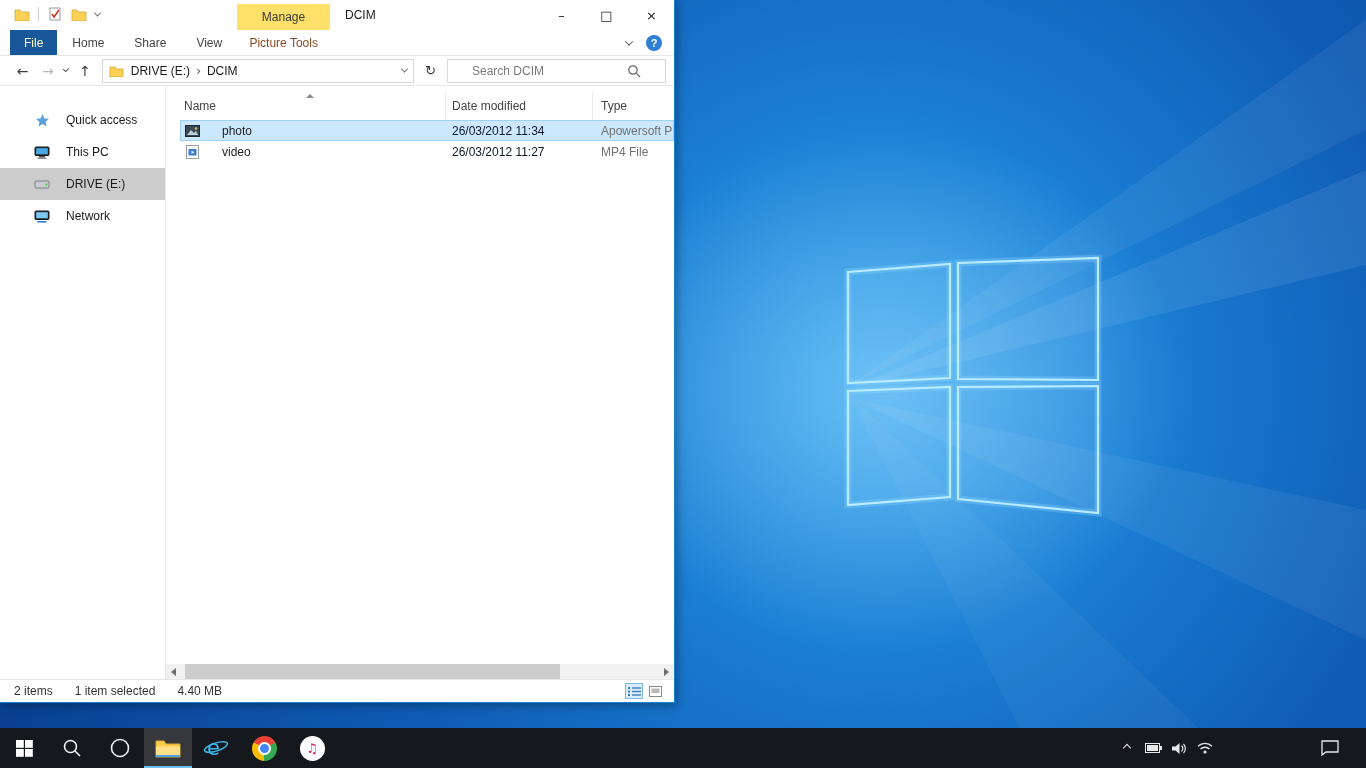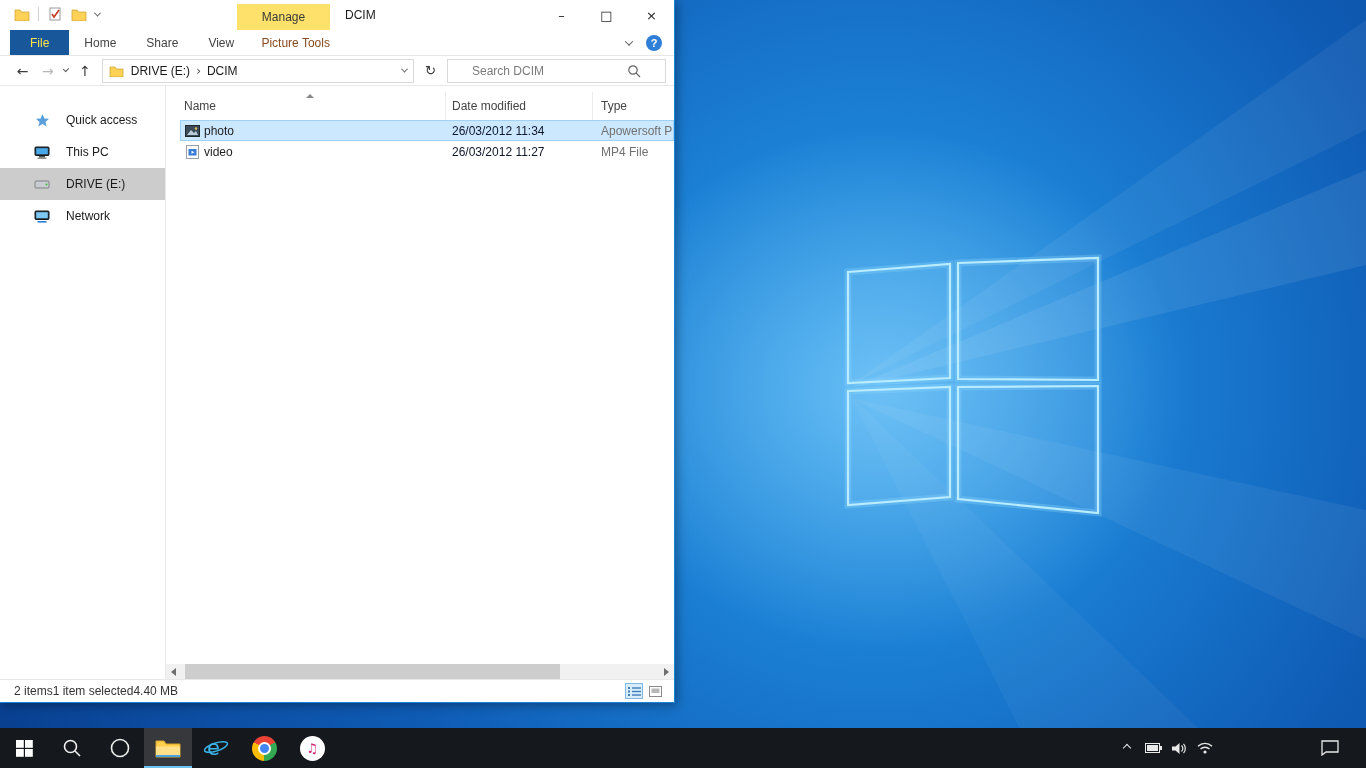--- a/index.html
+++ b/index.html
@@ -13,21 +13,21 @@
   .qat{position:absolute;left:14px;top:6px;display:flex;align-items:center;gap:8px}
   .qat-sep{width:1px;height:14px;background:#d0d0d0}
   .icon16{width:16px;height:16px;display:inline-flex;align-items:center;justify-content:center}
   .manage-tab{position:absolute;left:237px;top:4px;width:93px;height:26px;background:var(--manage-bg,#fde16a);display:flex;align-items:center;justify-content:center;color:#3a3a3a}
   .win-title{position:absolute;left:345px;top:8px;color:#1a1a1a}
   .win-controls{position:absolute;right:0;top:0;display:flex}
   .win-controls button{width:45px;height:30px;border:0;background:transparent;font-size:13px;color:#222;font-family:"DejaVu Sans",sans-serif;cursor:default}
   
   .tabs{height:26px;flex:none;display:flex;align-items:stretch;padding-left:10px;border-bottom:1px solid #e8e8e8;position:relative}
   .tab{display:flex;align-items:center;justify-content:center;padding:0 15px;color:#444}
-  .tab.file-tab{background:var(--file-tab,#19579b);color:#fde047;padding:0 20px}
+  .tab.file-tab{background:var(--file-tab,#19579b);color:#fef9c3;padding:0 14px}
   .tab.context{width:93px;padding:0;color:var(--picture-tools,#8a4a20)}
   .tabs-right{margin-left:auto;display:flex;align-items:center;gap:14px;padding-right:12px}
   .help{width:16px;height:16px;border-radius:50%;background:#2f7fd6;color:#fff;font-size:11px;display:flex;align-items:center;justify-content:center;font-weight:bold}
   
   .chev{display:inline-block;width:6px;height:6px;border-right:1.4px solid #5a5a5a;border-bottom:1.4px solid #5a5a5a;transform:rotate(45deg) translate(-1px,-1px)}
   .chev.tiny{width:5px;height:5px}
   
   .navbar{height:30px;flex:none;display:flex;align-items:center;padding:0 8px 0 14px;gap:8px;border-bottom:1px solid #e8e8e8}
   .nav-btn{width:22px;text-align:center;font-size:14px;color:#3c3c3c;font-family:"DejaVu Sans",sans-serif}
   .nav-btn.disabled{color:#b8b8b8}
@@ -46,33 +46,33 @@
   .side-item.selected{background:var(--sidebar-selected,#cccccc)}
   .filepane{flex:1;position:relative;padding-top:6px;min-width:0}
   .head-row{height:28px;display:flex;color:#444;position:relative}
   .hcell{display:flex;align-items:center;position:relative;border-right:1px solid #ececec}
   .hcell.name{width:280px;padding-left:18px}
   .hcell.date{width:147px;padding-left:6px}
   .hcell.type{flex:1;padding-left:8px;border-right:0;overflow:hidden}
   .sort-up{position:absolute;left:140px;top:2px;width:0;height:0;border-left:4px solid transparent;border-right:4px solid transparent;border-bottom:4px solid #8a8a8a}
   .frow{height:21px;display:flex;align-items:center;margin-left:14px;cursor:default}
   .frow.selected{background:var(--selection,#cce8ff);outline:1px solid #9fd1f5;outline-offset:-1px}
-  .fcell-name{width:266px;display:flex;align-items:center;gap:4px;padding-left:4px;overflow:hidden}
+  .fcell-name{width:266px;display:flex;align-items:center;gap:22px;padding-left:4px;overflow:hidden}
   .fcell-date{width:147px;color:#0f172a;padding-left:6px}
   .fcell-type{flex:1;color:#707070;padding-left:8px;white-space:nowrap;overflow:hidden}
   
   .hscroll{position:absolute;left:0;right:0;bottom:0;height:15px;background:#f1f1f1;display:flex;align-items:center}
   .sb-arrow{width:15px;height:15px;display:flex;align-items:center;justify-content:center}
   .tri-l{width:0;height:0;border-top:4px solid transparent;border-bottom:4px solid transparent;border-right:5px solid #6e6e6e}
   .tri-r{width:0;height:0;border-top:4px solid transparent;border-bottom:4px solid transparent;border-left:5px solid #6e6e6e}
   .sb-track{flex:1;position:relative;height:15px}
   .sb-thumb{position:absolute;left:4px;top:0;height:15px;width:375px;background:#cdcdcd}
   .sb-arrow.right{margin-left:auto}
   
-  .statusbar{height:23px;flex:none;border-top:1px solid #e8e8e8;display:flex;align-items:center;padding:0 10px 0 14px;color:#333}
+  .statusbar{height:23px;flex:none;border-top:1px solid #e8e8e8;display:flex;align-items:center;padding:0 10px 0 14px;gap:22px;color:#333}
   .status-right{margin-left:auto;display:flex;gap:3px}
   .view-btn{width:18px;height:16px;display:flex;align-items:center;justify-content:center;border:1px solid transparent}
   .view-btn.selected{background:#d9ecfb;border-color:#7fb8e6}
   
   .taskbar{position:absolute;left:0;bottom:0;width:100%;height:40px;background:var(--taskbar,#15181c);display:flex;align-items:stretch}
   .tb-btn{width:48px;display:flex;align-items:center;justify-content:center;position:relative}
   .tb-btn.active{background:rgba(255,255,255,.14);box-shadow:inset 0 -2px 0 #6ec1f2}
   .tray{margin-left:auto;display:flex;align-items:stretch;margin-right:148px}
   .tray .tb-btn{width:26px}
   .tb-btn.action-center{position:absolute;right:12px;top:0;height:40px}

